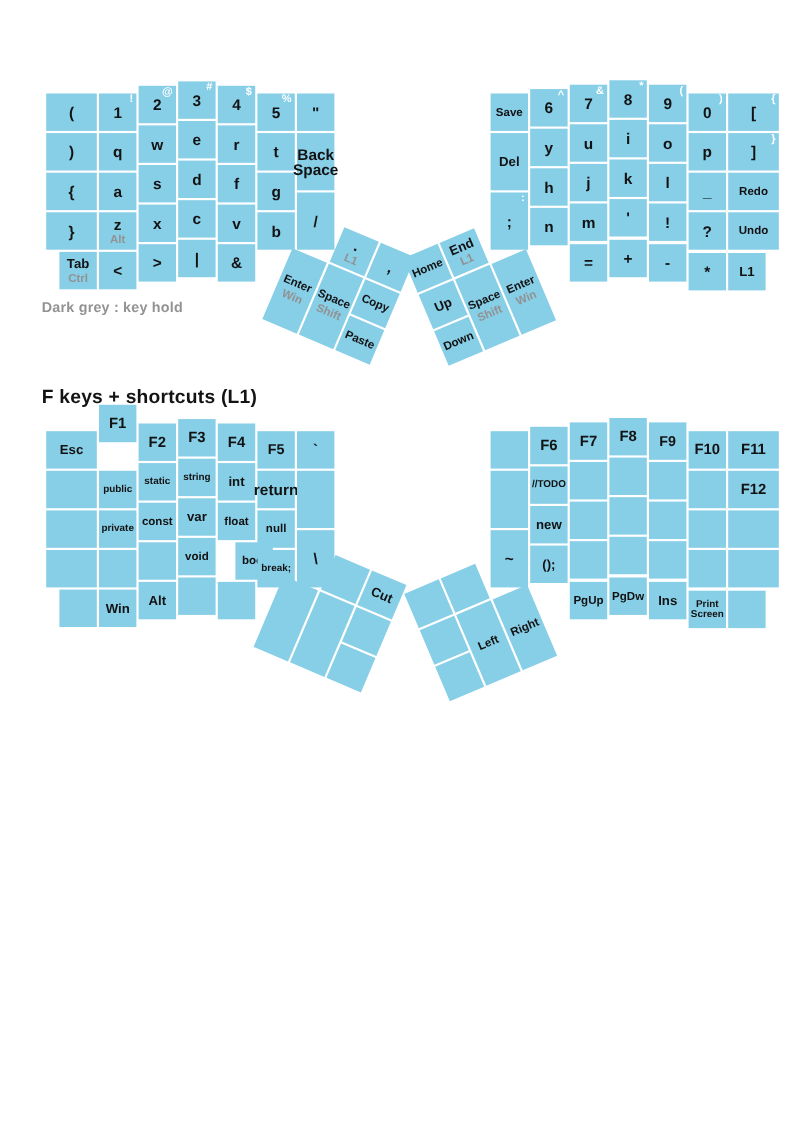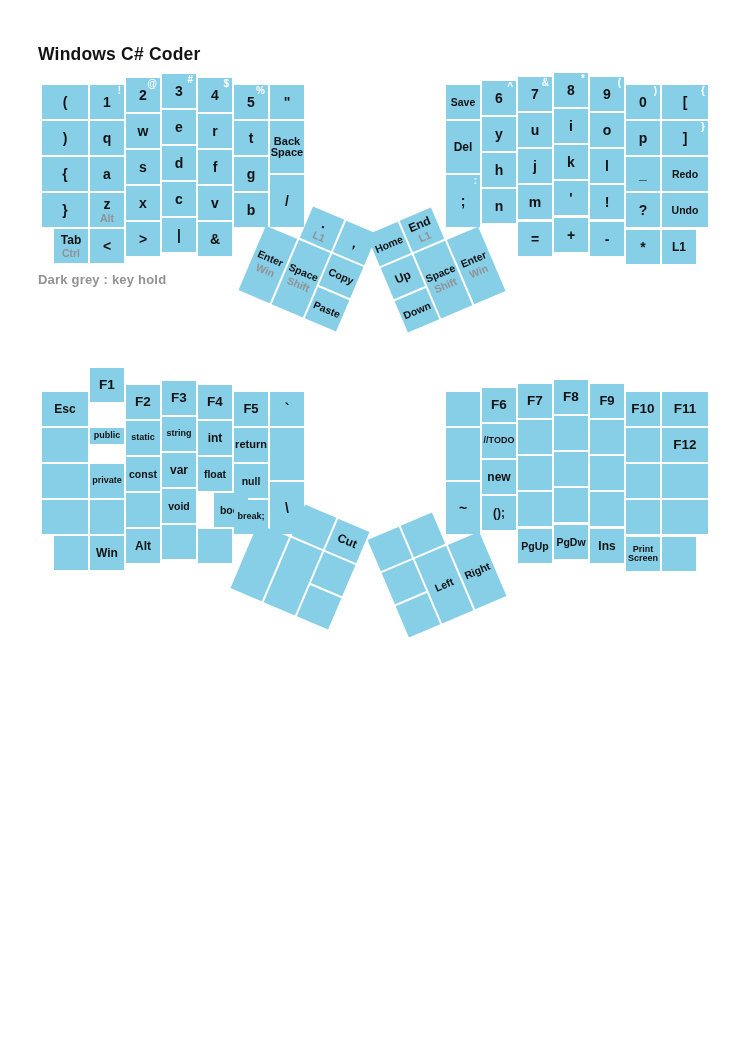--- a/index.html
+++ b/index.html
@@ -20,22 +20,22 @@
   .hold{color:var(--hold,#919191);font-size:10.5px;line-height:1;text-align:center;}
   .shift{position:absolute;top:1px;right:3px;font-size:10px;color:var(--shift,#fff);line-height:1;}
   .thumb{position:absolute;width:106px;height:106px;}
   .thumb.rotl{transform:rotate(23deg);}
   .thumb.rotr{transform:rotate(-23deg);}
 </style>
 </head>
 <body>
 
 <div class="canvas" style="--key: #87CEE7; --tap: #121212; --hold: #929292; --shift: #FFFFFF; --bg: #FFFFFF;">
-  <h1 class="page-title" id="title1">Windows C# Coder</h1>
   <div class="page-title" id="legend">Dark grey : key hold</div>
+  <h1 class="page-title" id="title2">F keys + shortcuts (L1)</h1>
   <div id="boards">
       <div>
         <div class="key" style="left: 42px; top: 85px; width: 46px; height: 34px;">
           <span class="tap" style="font-size: 14px;">(</span>
         </div>
         <div class="key" style="left: 42px; top: 121px; width: 46px; height: 34px;">
           <span class="tap" style="font-size: 14px;">)</span>
         </div>
         <div class="key" style="left: 42px; top: 157px; width: 46px; height: 34px;">
           <span class="tap" style="font-size: 14px;">{</span>
@@ -122,21 +122,21 @@
         <div class="key" style="left: 234px; top: 157px; width: 34px; height: 34px;">
           <span class="tap" style="font-size: 14px;">g</span>
         </div>
         <div class="key" style="left: 234px; top: 193px; width: 34px; height: 34px;">
           <span class="tap" style="font-size: 14px;">b</span>
         </div>
         <div class="key" style="left: 270px; top: 85px; width: 34px; height: 34px;">
           <span class="tap" style="font-size: 14px;">"</span>
         </div>
         <div class="key" style="left: 270px; top: 121px; width: 34px; height: 52px;">
-          <span class="tap" style="font-size: 11px;">Back Space</span>
+          <span class="tap" style="font-size: 14px;">Back Space</span>
         </div>
         <div class="key" style="left: 270px; top: 175px; width: 34px; height: 52px;">
           <span class="tap" style="font-size: 14px;">/</span>
         </div>
         <div class="key" style="left: 446px; top: 85px; width: 34px; height: 34px;">
           <span class="tap" style="font-size: 10.5px;">Save</span>
         </div>
         <div class="key" style="left: 446px; top: 121px; width: 34px; height: 52px;">
           <span class="tap" style="font-size: 12px;">Del</span>
         </div>
@@ -289,21 +289,21 @@
         <div class="key" style="left: 42px; top: 392px; width: 46px; height: 34px;">
           <span class="tap" style="font-size: 12px;">Esc</span>
         </div>
         <div class="key" style="left: 42px; top: 428px; width: 46px; height: 34px;"></div>
         <div class="key" style="left: 42px; top: 464px; width: 46px; height: 34px;"></div>
         <div class="key" style="left: 42px; top: 500px; width: 46px; height: 34px;"></div>
         <div class="key" style="left: 54px; top: 536px; width: 34px; height: 34px;"></div>
         <div class="key" style="left: 90px; top: 368px; width: 34px; height: 34px;">
           <span class="tap" style="font-size: 13.5px;">F1</span>
         </div>
-        <div class="key" style="left: 90px; top: 428px; width: 34px; height: 16px;">
+        <div class="key" style="left: 90px; top: 428px; width: 34px; height: 34px;">
           <span class="tap" style="font-size: 9px;">public</span>
         </div>
         <div class="key" style="left: 90px; top: 464px; width: 34px; height: 34px;">
           <span class="tap" style="font-size: 9px;">private</span>
         </div>
         <div class="key" style="left: 90px; top: 500px; width: 34px; height: 34px;"></div>
         <div class="key" style="left: 90px; top: 536px; width: 34px; height: 34px;">
           <span class="tap" style="font-size: 12px;">Win</span>
         </div>
         <div class="key" style="left: 126px; top: 385px; width: 34px; height: 34px;">
@@ -342,21 +342,21 @@
           <span class="tap" style="font-size: 10.5px;">float</span>
         </div>
         <div class="key" style="left: 214px; top: 493px; width: 34px; height: 34px;">
           <span class="tap" style="font-size: 10.5px;">bool</span>
         </div>
         <div class="key" style="left: 198px; top: 529px; width: 34px; height: 34px;"></div>
         <div class="key" style="left: 234px; top: 392px; width: 34px; height: 34px;">
           <span class="tap" style="font-size: 13px;">F5</span>
         </div>
         <div class="key" style="left: 234px; top: 428px; width: 34px; height: 34px;">
-          <span class="tap" style="font-size: 11px;">return</span>
+          <span class="tap" style="font-size: 14px;">return</span>
         </div>
         <div class="key" style="left: 234px; top: 464px; width: 34px; height: 34px;">
           <span class="tap" style="font-size: 10.5px;">null</span>
         </div>
         <div class="key" style="left: 234px; top: 500px; width: 34px; height: 34px;">
           <span class="tap" style="font-size: 9px;">break;</span>
         </div>
         <div class="key" style="left: 270px; top: 392px; width: 34px; height: 34px;">
           <span class="tap" style="font-size: 14px;">`</span>
         </div>

